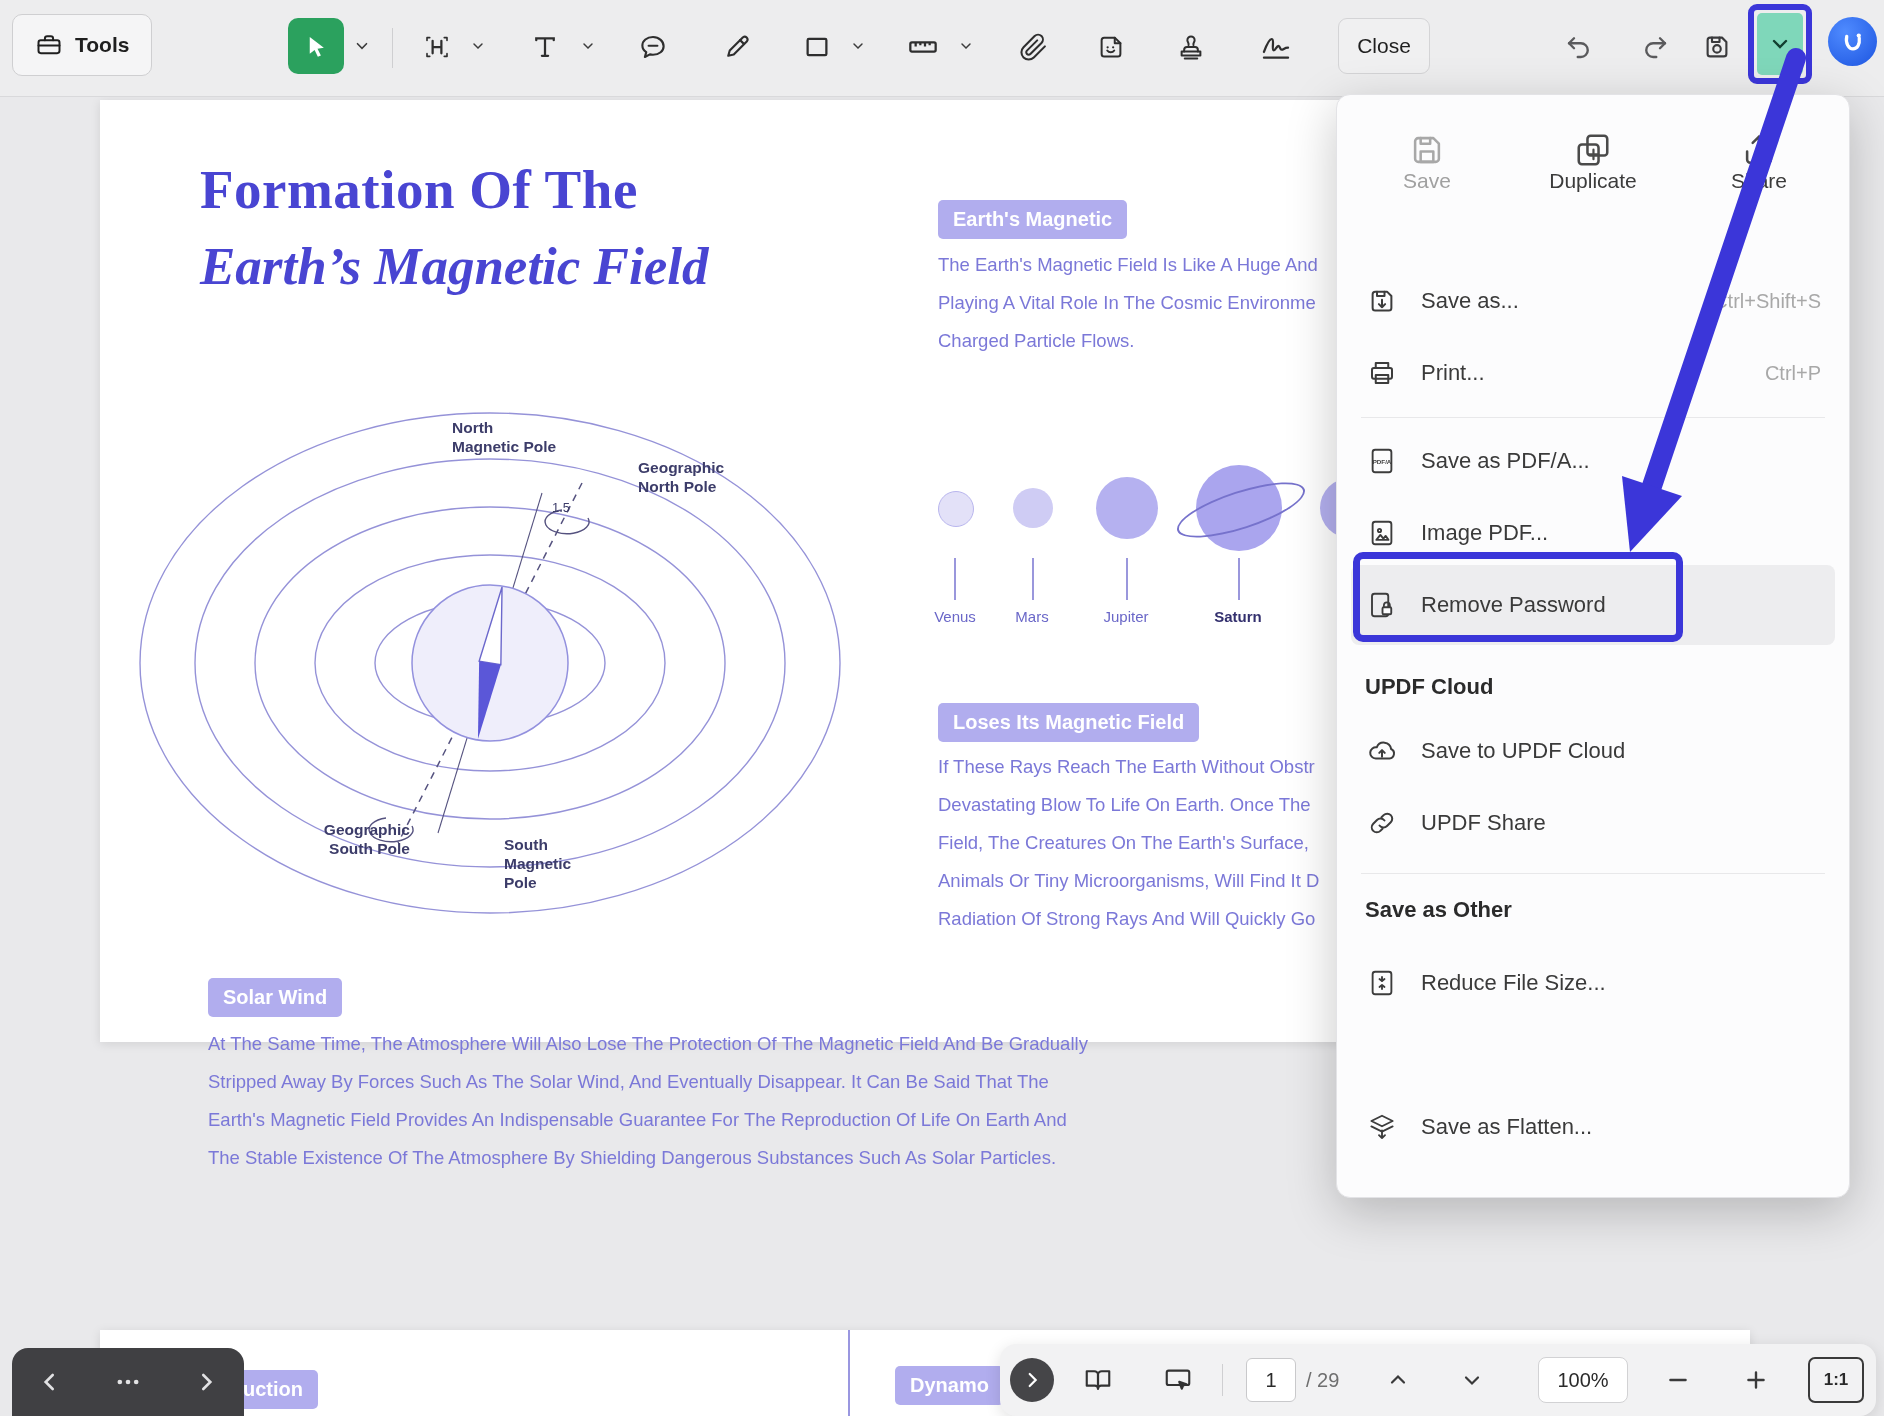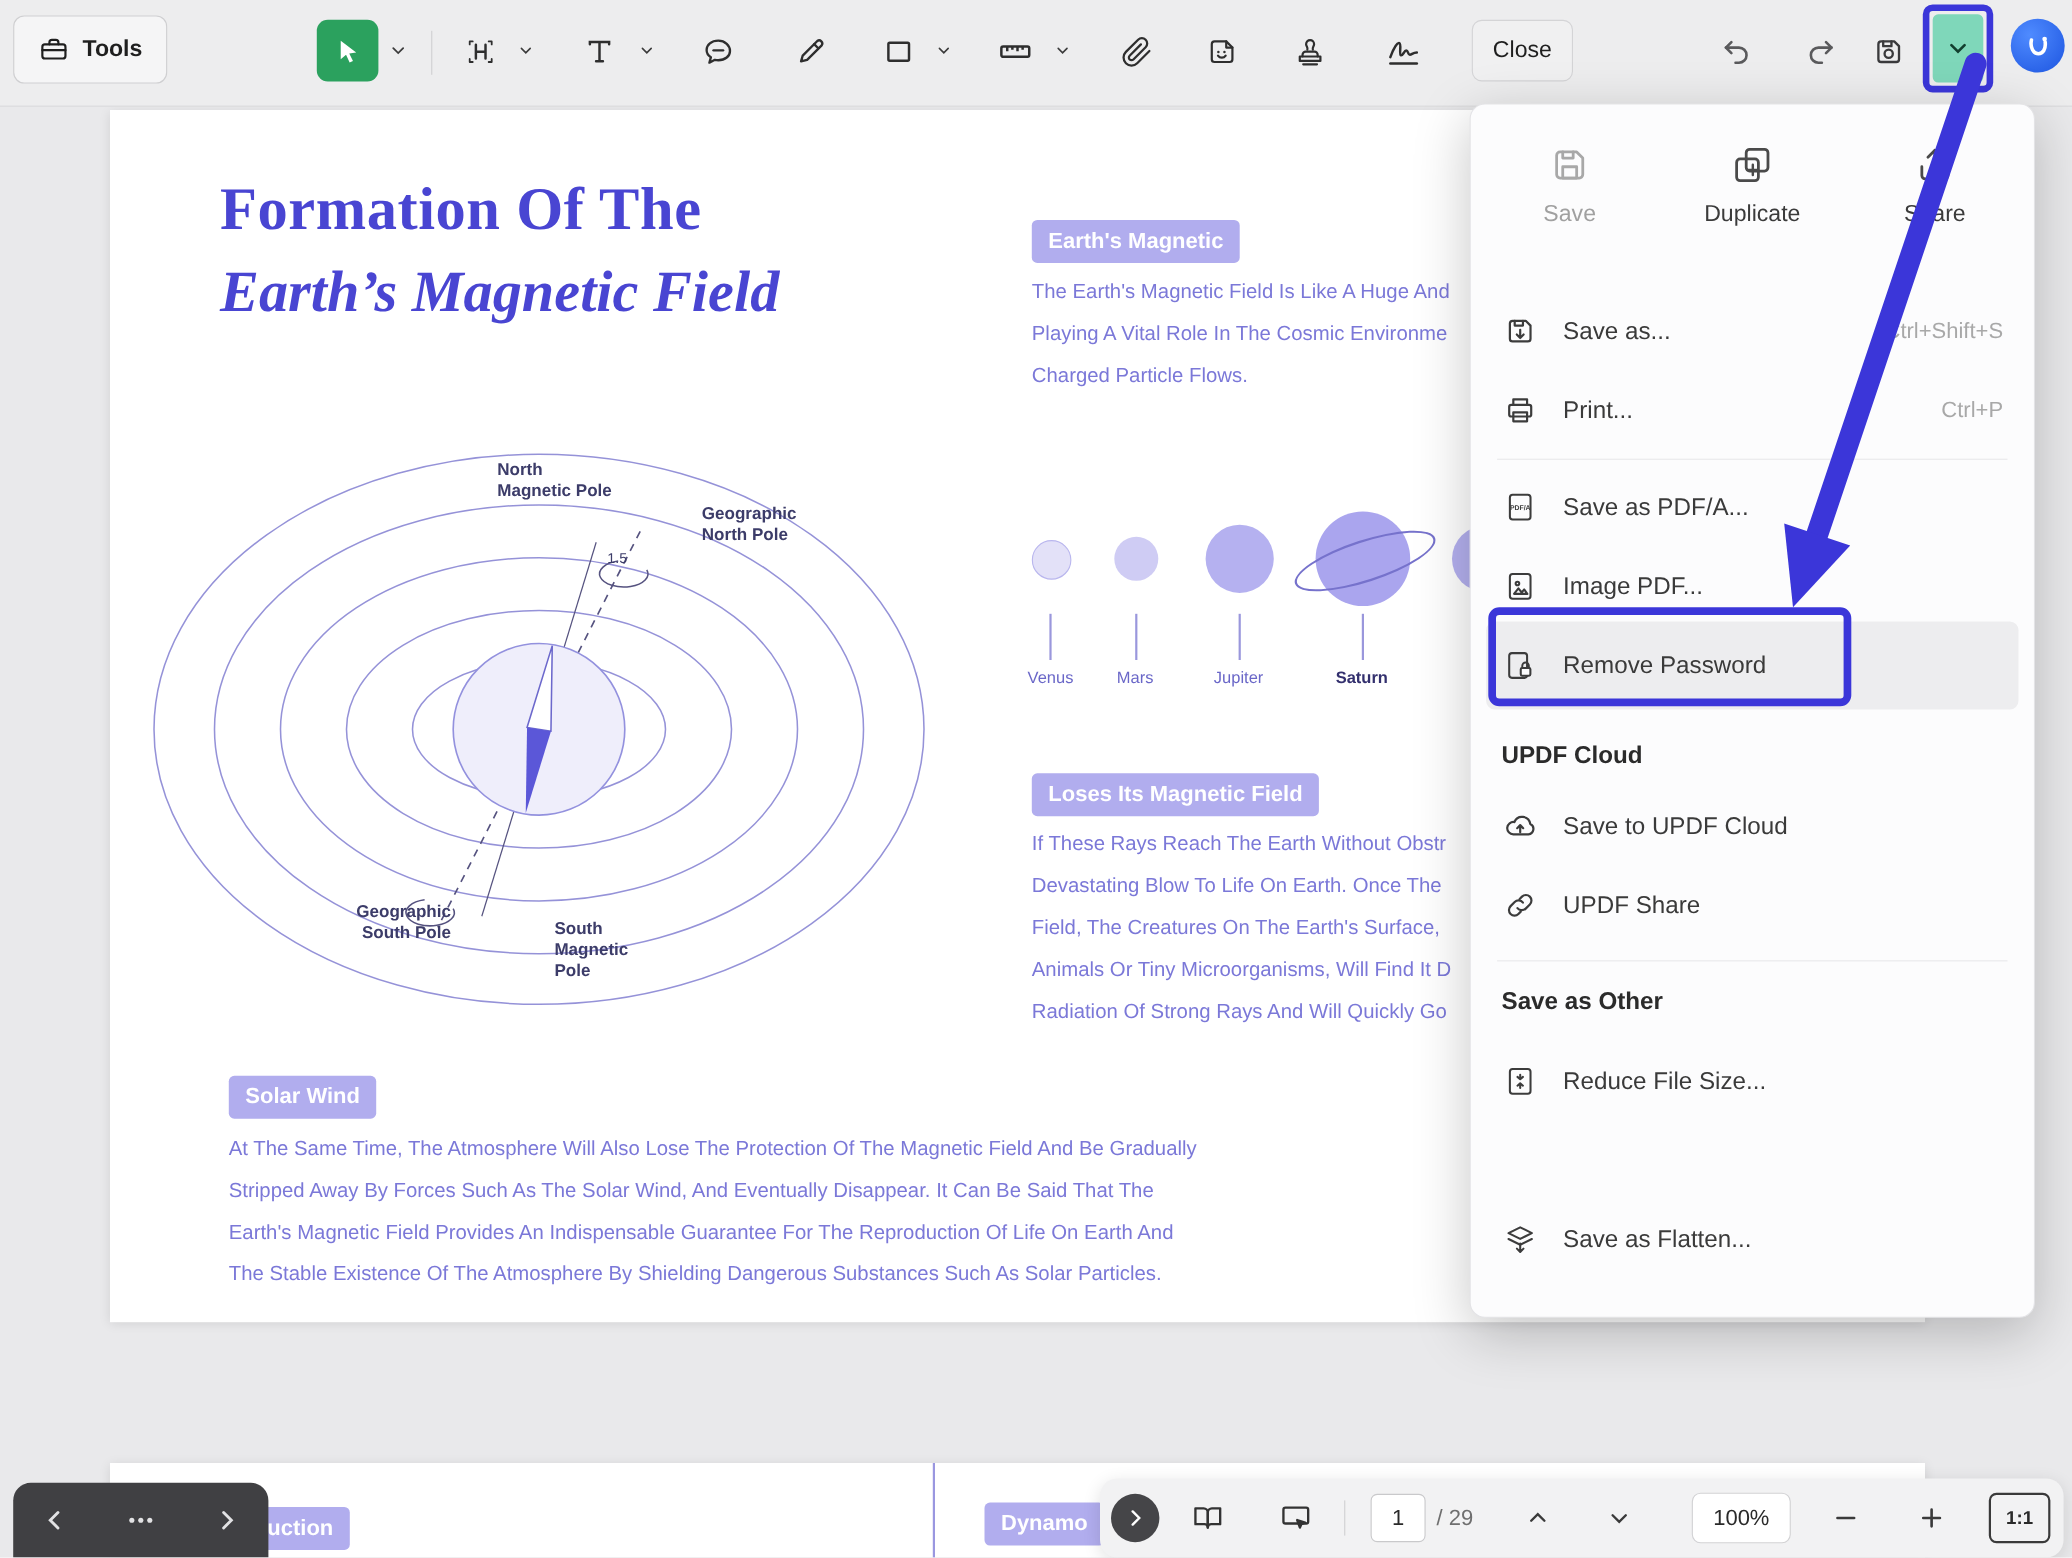--- a/index.html
+++ b/index.html
@@ -16,38 +16,38 @@
   .chv{position:absolute;top:36px;width:20px;height:20px;color:#3c3c3c;display:flex;align-items:center;justify-content:center}
   .vdiv{position:absolute;top:28px;width:1px;height:40px;background:#cfcfd1}
   .close-btn{position:absolute;left:1338px;top:18px;width:92px;height:56px;display:flex;align-items:center;justify-content:center;background:#f0f0f1;border:1px solid #d4d4d6;border-radius:9px;font-size:21px;color:#1f1f1f;box-sizing:border-box}
   .tico{position:absolute;top:24px;width:46px;height:46px;display:flex;align-items:center;justify-content:center;color:#3a3a3a}
   .sel-box{position:absolute;left:1748px;top:4px;width:64px;height:80px;border:6px solid #3b36d9;border-radius:9px;z-index:70;box-sizing:border-box;pointer-events:none}
   .sel-box-inner{position:absolute;inset:3px;background:#7fd7ba;border-radius:5px;display:flex;align-items:center;justify-content:center;color:#123f2f}
   .logo{position:absolute;left:1828px;top:17px;width:49px;height:49px;border-radius:50%;background:radial-gradient(circle at 35% 30%,#4f8bff,#1d55e0);z-index:35;display:flex;align-items:center;justify-content:center}
 
   
   .page{position:absolute;left:100px;width:1650px;background:#fff;box-shadow:0 2px 10px rgba(0,0,0,.10);z-index:1}
-  .page1{top:100px;height:1102px}
+  .page1{top:100px;height:942px}
   .page2{top:1330px;height:86px}
   .doc-title1{position:absolute;left:100px;top:58px;font-family:"Liberation Serif",serif;font-weight:700;font-size:55px;color:#4945d2;letter-spacing:.5px}
   .doc-title2{position:absolute;left:100px;top:136px;font-family:"Liberation Serif",serif;font-style:italic;font-weight:600;font-size:53px;color:#4945d2}
   .badge{position:absolute;background:#b1adee;color:#fff;font-weight:700;font-size:20px;padding:8px 15px;border-radius:5px;white-space:nowrap}
   .para{position:absolute;color:#7b78d8;font-size:18.5px}
   .para > div{height:38px;line-height:38px;white-space:nowrap}
   .dlabel{position:absolute;font-size:15.5px;font-weight:700;color:#3c3c69;line-height:19px}
   .planet{position:absolute;border-radius:50%}
   .ring{position:absolute;border:2px solid #7672cc;border-radius:50%;transform:rotate(-18deg)}
   .stem{position:absolute;width:2px;height:42px;background:#9a97dc;top:458px}
   .plabel{position:absolute;top:508px;width:90px;text-align:center;font-size:15px;color:#6a67c8}
   .plabel.bold{font-weight:700;color:#33306e}
   .p2div{position:absolute;left:748px;top:0;width:2px;height:86px;background:#9a97e0}
 
   
   .menu{position:absolute;left:1336px;top:94px;width:512px;height:1102px;background:#fcfcfd;border:1px solid #e3e3e6;border-radius:14px;box-shadow:0 14px 50px rgba(0,0,0,.22);z-index:50}
-  .qitem{position:absolute;top:36px;width:160px;display:flex;flex-direction:column;align-items:center;gap:14px;font-size:21px;color:#3b3b3b}
+  .qitem{position:absolute;top:36px;width:160px;display:flex;flex-direction:column;align-items:center;gap:0;font-size:21px;color:#3b3b3b}
   .qitem .qicon{color:#8f8f8f}
   .qitem.dim{color:#a0a0a0}
   .mrow{position:absolute;left:0;width:100%;height:72px;display:flex;align-items:center;padding:0 28px;box-sizing:border-box;gap:22px;font-size:22px;color:#3a3a3a}
   .mico{width:34px;display:flex;justify-content:center;color:#3c3c3c;flex:0 0 34px}
   .mshort{margin-left:auto;color:#a8a8a8;font-size:20px}
   .mhead{position:absolute;left:28px;font-size:22px;font-weight:700;color:#2b2b2b;height:40px;line-height:40px}
   .mdiv{position:absolute;left:24px;right:24px;height:1px;background:#e8e8ea}
   .rp-bg{position:absolute;left:14px;top:470px;width:484px;height:80px;background:#ededef;border-radius:8px}
   .rp-box{position:absolute;left:16px;top:457px;width:330px;height:90px;border:7px solid #3b36d9;border-radius:10px;box-sizing:border-box;z-index:5;pointer-events:none}
 

